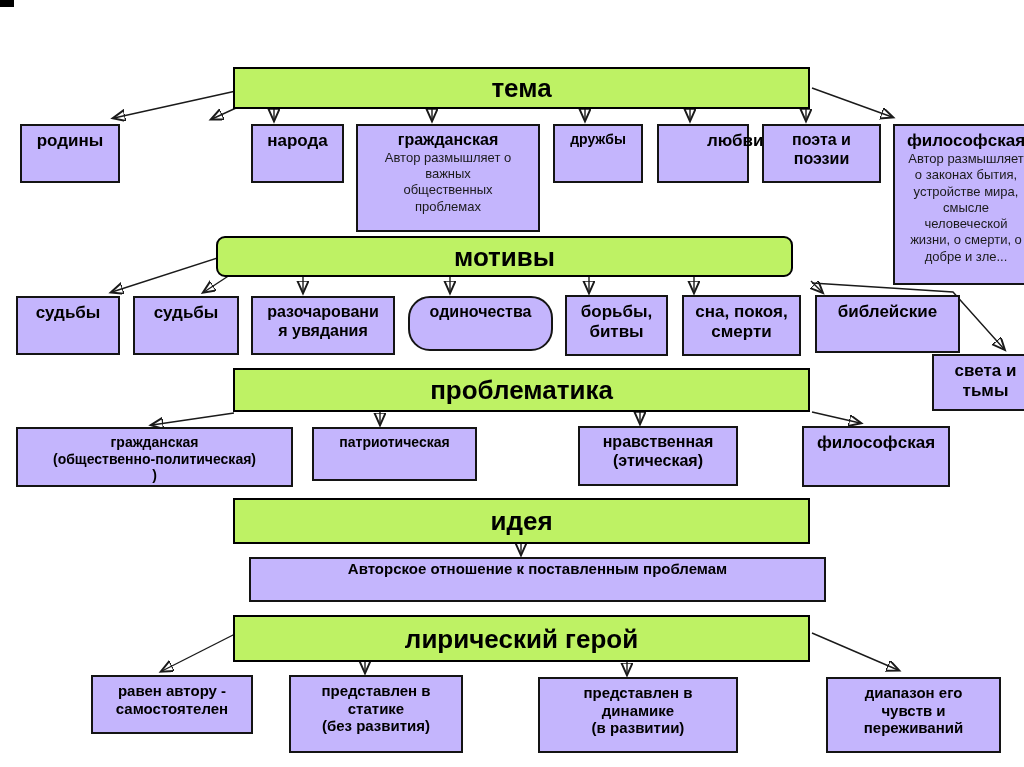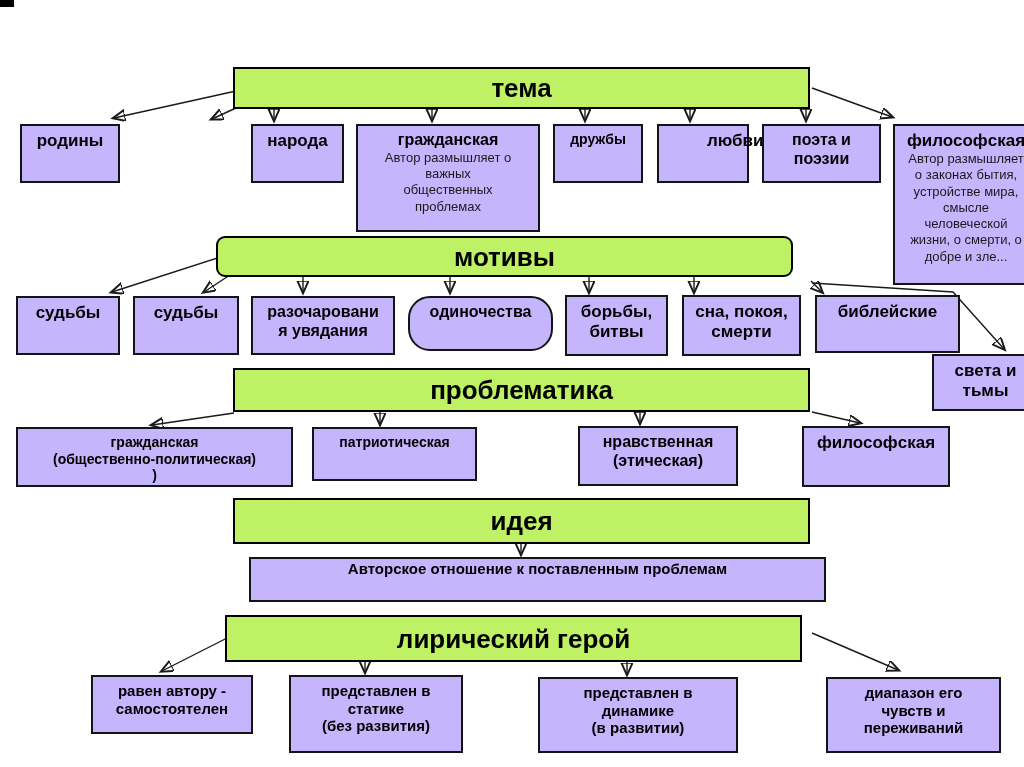--- a/index.html
+++ b/index.html
@@ -149,21 +149,21 @@
   <div class="box" style="left:786px;top:426px;width:148px;height:61px;">
     <div class="lbl fs17">философская</div>
   </div>
 
   <div class="hdr" style="left:233px;top:498px;width:577px;height:46px;text-align:center;">идея</div>
 
   <div class="box" style="left:233px;top:557px;width:577px;height:45px;padding-top:1px;">
     <div class="lbl fs15">Авторское отношение к поставленным проблемам</div>
   </div>
 
-  <div class="hdr" style="left:225px;top:615px;width:577px;height:47px;">лирический герой</div>
+  <div class="hdr" style="left:233px;top:615px;width:577px;height:47px;">лирический герой</div>
 
   <div class="box" style="left:75px;top:675px;width:162px;height:59px;">
     <div class="lbl fs15">равен автору -
 самостоятелен</div>
   </div>
   <div class="box" style="left:273px;top:675px;width:174px;height:78px;">
     <div class="lbl fs15">представлен в
 статике
 (без развития)</div>
   </div>

